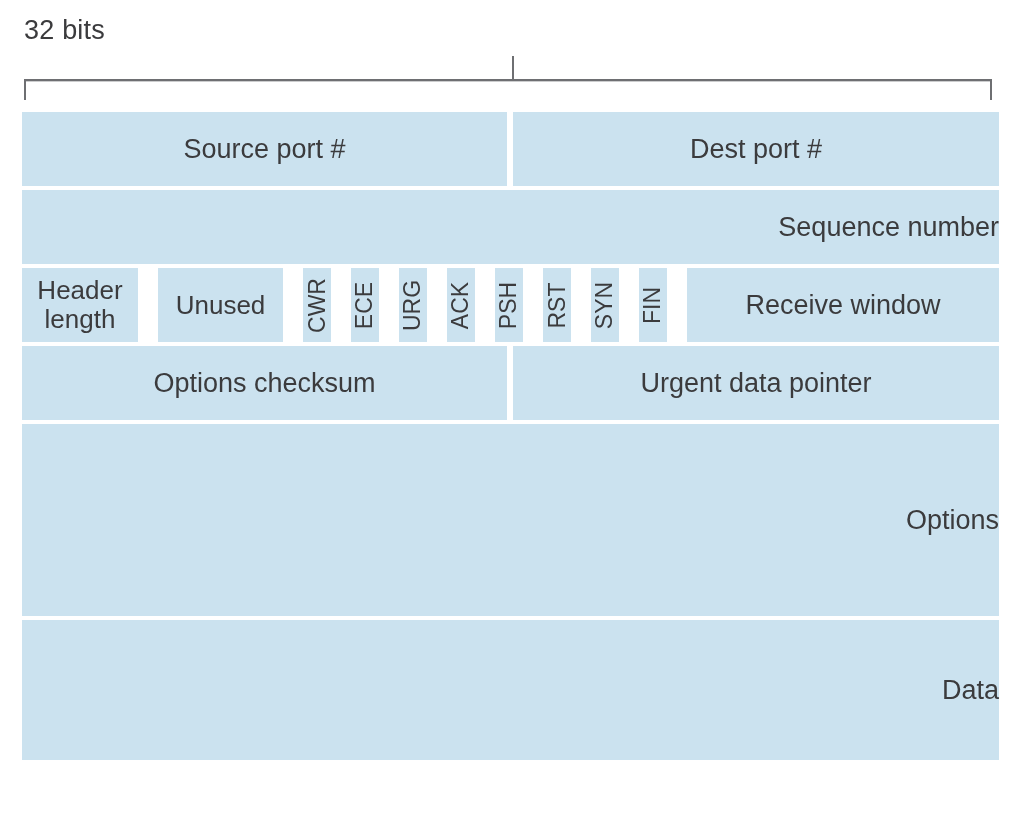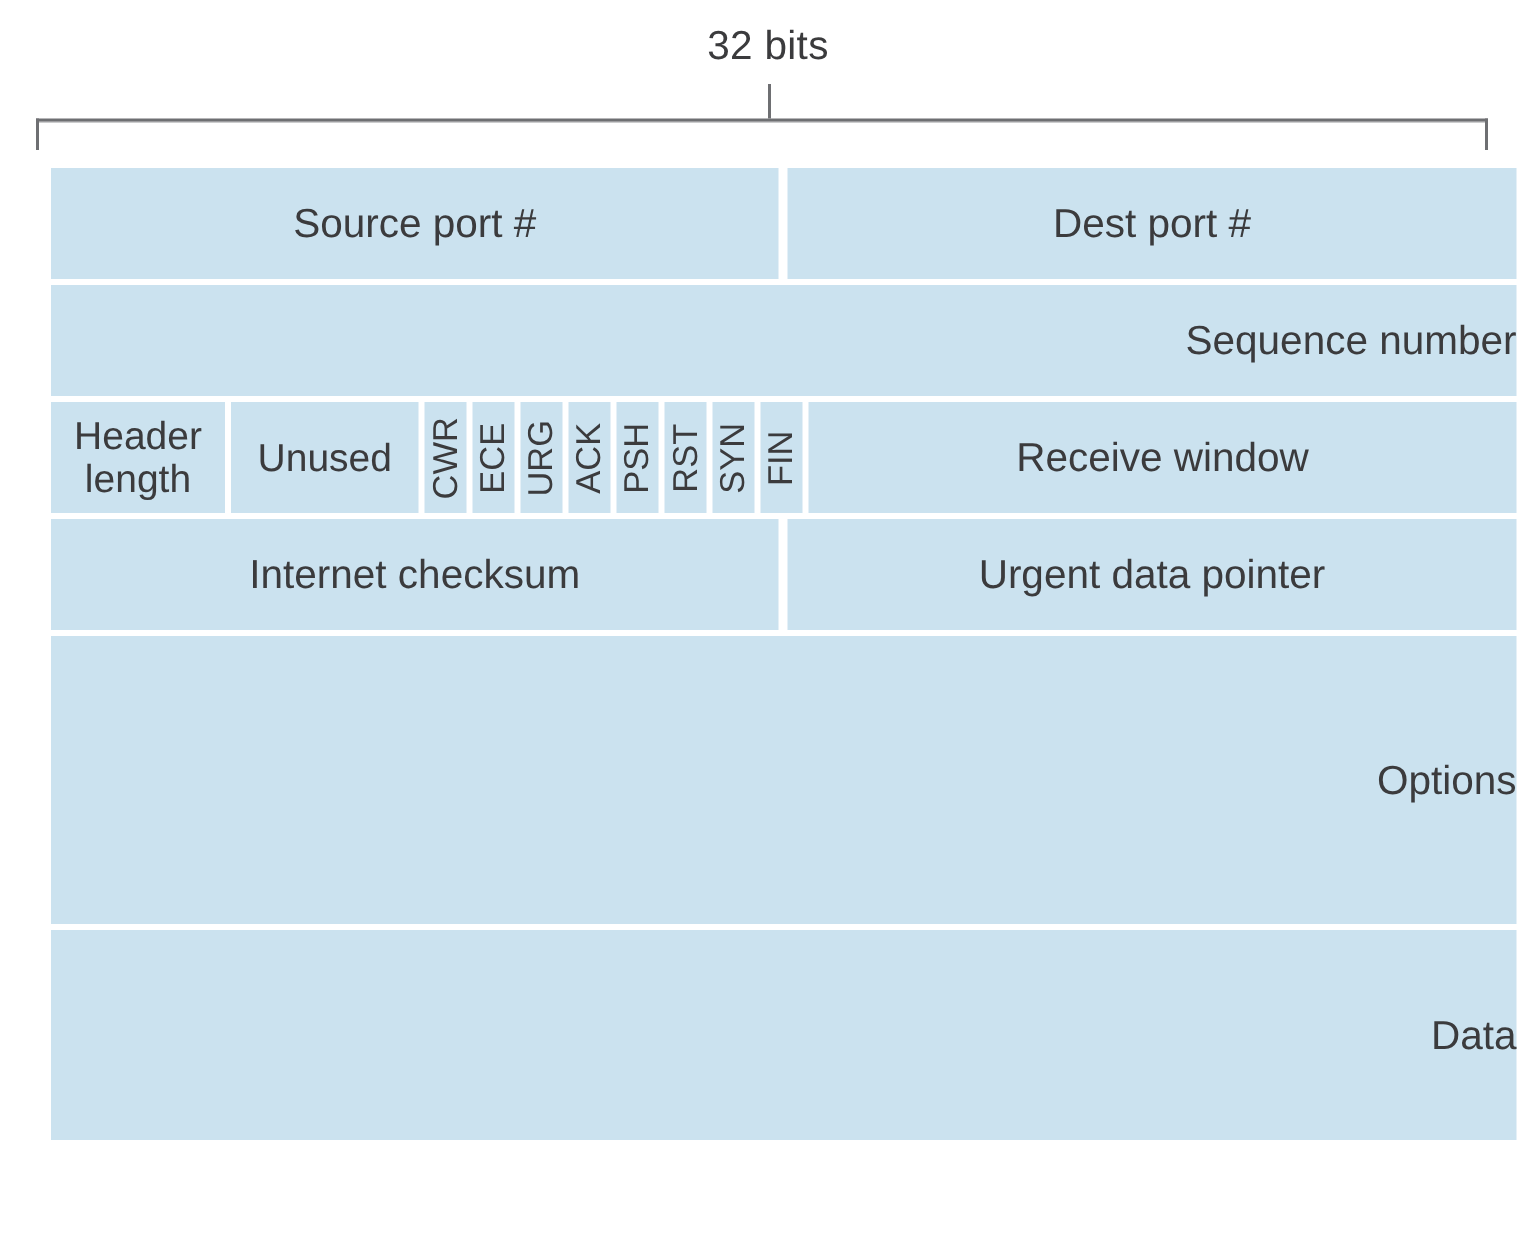--- a/index.html
+++ b/index.html
@@ -7,41 +7,40 @@
     width: 1024px; height: 826px;
     background: #ffffff;
     font-family: "Liberation Sans", sans-serif;
     overflow: hidden;
   }
   .fig { position: relative; width: 1024px; height: 826px; }
 
   
   .caption {
     position: absolute; left: 24px; top: 15px; width: 976px;
-    text-align: center;
     font-size: 27px; color: #3b3b3d;
     letter-spacing: 0.2px;
   }
   .vtick { position: absolute; width: 2px; background: #6e6f72; }
   .center-tick { left: 512px; top: 56px; height: 23px; }
   .hline {
     position: absolute; left: 24px; top: 79px; width: 968px; height: 2px;
     background: #6e6f72;
     box-shadow: 0 1px 0 rgba(110,111,114,0.35);
   }
   .left-tick  { left: 24px;  top: 79px; height: 21px; }
   .right-tick { left: 990px; top: 79px; height: 21px; }
 
   
   .rows {
     position: absolute; left: 22px; top: 112px; width: 977px;
-    display: flex; flex-direction: column; gap: 4px; margin-left: 12px;
+    display: flex; flex-direction: column; gap: 4px;
   }
   .row { display: flex; gap: 6px; }
-  .row.flags-row { gap: 4px; }
+  .row.flags-row { gap: 20px; }
   .h74  { height: 74px; }
   .h155 { height: 192px; }
   .h147 { height: 140px; }
   .cell {
     background: #cbe2ef;
     display: flex; align-items: center; justify-content: center;
     font-size: 27px; color: #3b3b3d;
     text-align: center;
   }
   .full   { flex: 1; justify-content: flex-end; }
@@ -121,21 +120,21 @@
       <div class="cell flag-cell">
         <span>FIN</span>
       </div>
       <div class="cell rw-cell">
         <span>Receive window</span>
       </div>
     </div>
 
     <div class="row h74">
       <div class="cell half-l">
-        <span>Internet checksum</span>
+        <span>Options checksum</span>
       </div>
       <div class="cell half-r">
         <span>Urgent data pointer</span>
       </div>
     </div>
 
     <div class="row h155">
       <div class="cell full">
         <span>Options</span>
       </div>

